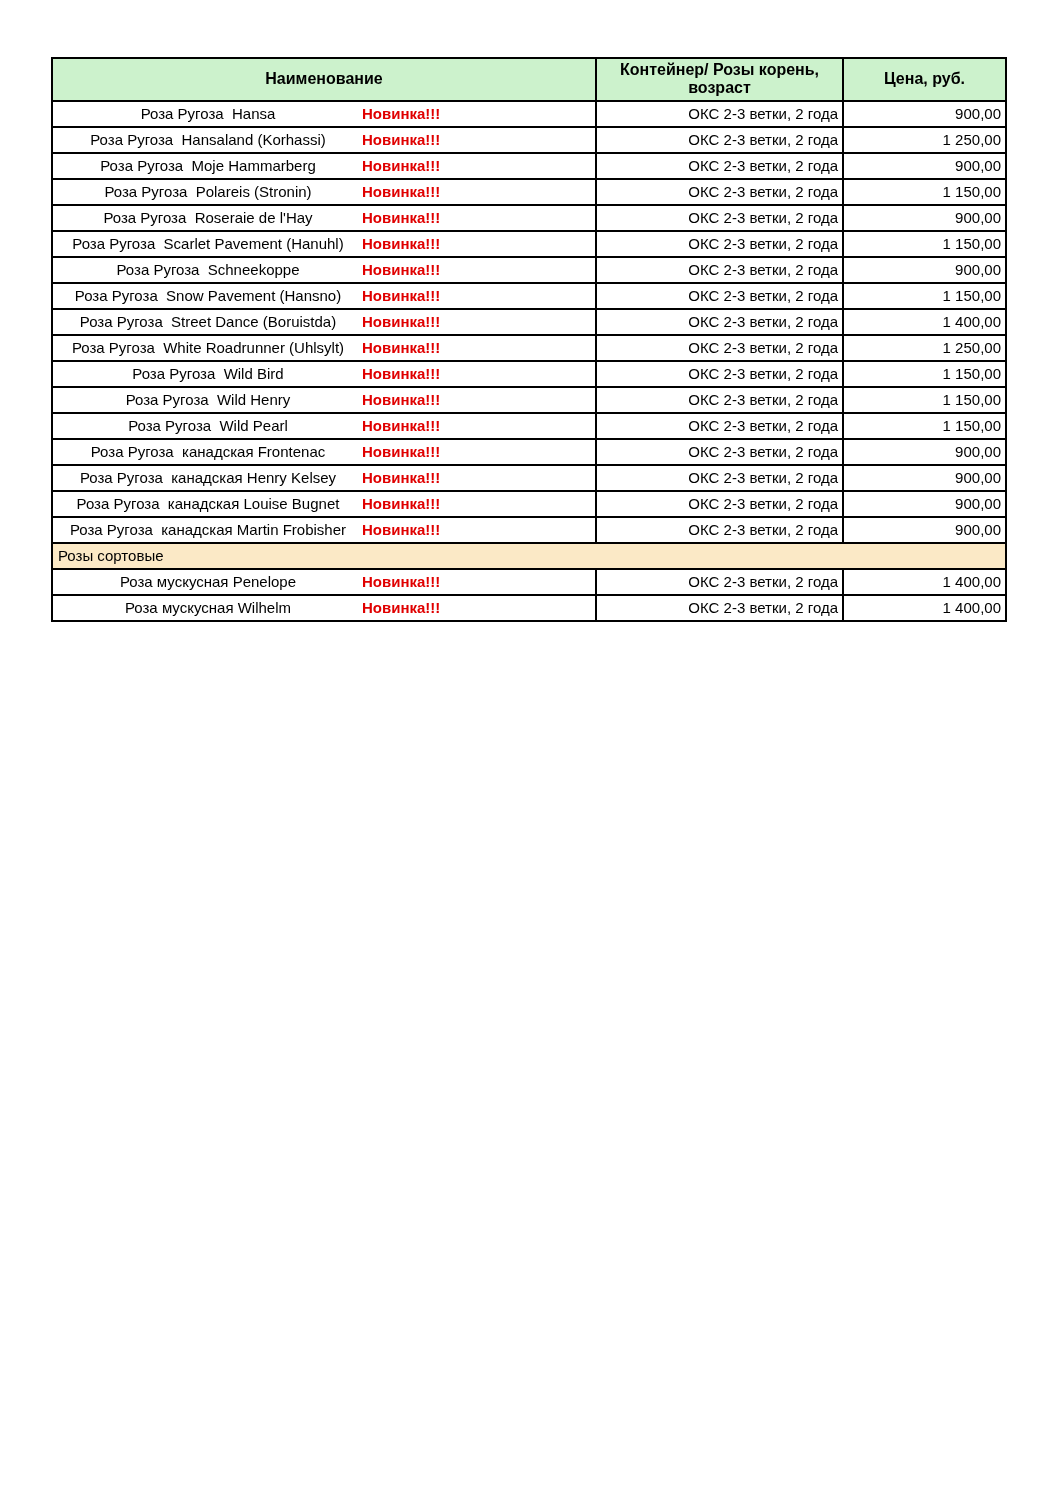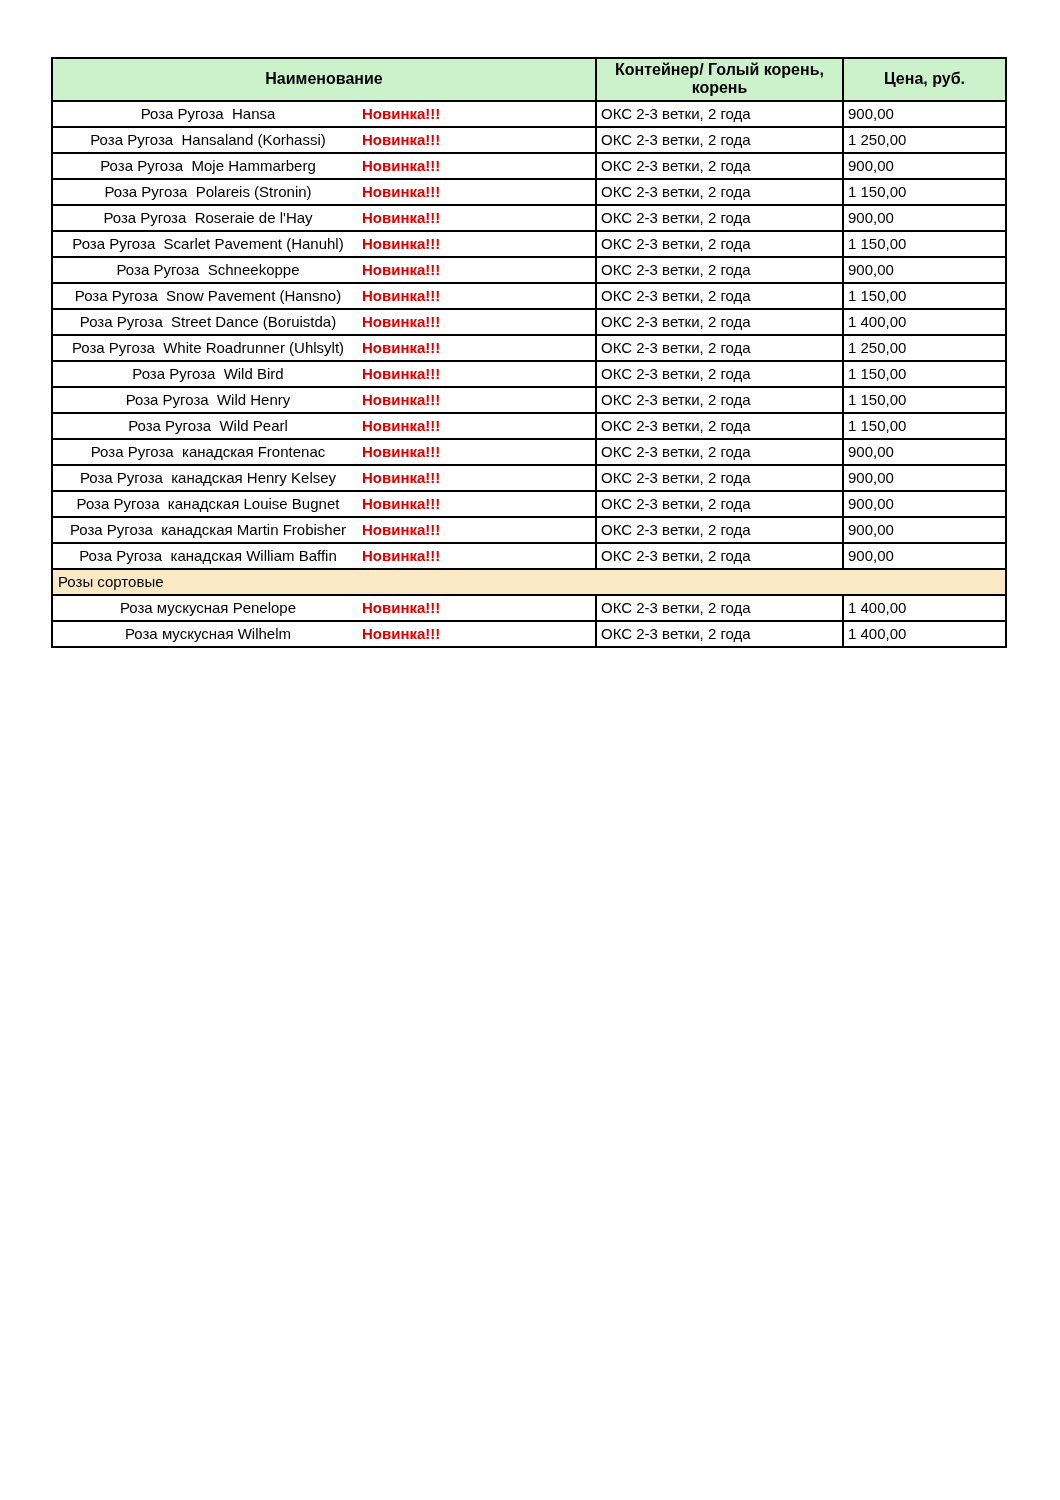--- a/index.html
+++ b/index.html
@@ -50,21 +50,21 @@
     white-space: pre;
     text-align: center;
   }
   .novelty {
     color: #e00000;
     font-weight: bold;
     white-space: nowrap;
     padding-left: 4px;
   }
   .container-cell, .price-cell {
-    text-align: left;
+    text-align: right;
     padding: 1px 4px;
     white-space: nowrap;
   }
   .section-cell {
     background: #fbe9c6;
     font-weight: normal;
     font-size: 16px;
     padding: 1px 5px;
     white-space: pre;
   }
@@ -74,21 +74,21 @@
 
 <table class="price-table">
   <colgroup>
     <col class="col-name">
     <col class="col-container">
     <col class="col-price">
   </colgroup>
   <thead>
     <tr>
       <th>Наименование</th>
-      <th>Контейнер/ Голый корень, корень</th>
+      <th>Контейнер/ Розы корень, возраст</th>
       <th>Цена, руб.</th>
     </tr>
   </thead>
   <tbody id="table-body">
       <tr>
         <td class="name-cell"><div class="name-flex"><span class="plant-name">Роза Ругоза  Hansa</span><span class="novelty">Новинка!!!</span></div></td>
         <td class="container-cell">ОКС 2-3 ветки, 2 года</td>
         <td class="price-cell">900,00</td>
       </tr>
       <tr>
@@ -165,25 +165,20 @@
         <td class="name-cell"><div class="name-flex"><span class="plant-name">Роза Ругоза  канадская Louise Bugnet</span><span class="novelty">Новинка!!!</span></div></td>
         <td class="container-cell">ОКС 2-3 ветки, 2 года</td>
         <td class="price-cell">900,00</td>
       </tr>
       <tr>
         <td class="name-cell"><div class="name-flex"><span class="plant-name">Роза Ругоза  канадская Martin Frobisher</span><span class="novelty">Новинка!!!</span></div></td>
         <td class="container-cell">ОКС 2-3 ветки, 2 года</td>
         <td class="price-cell">900,00</td>
       </tr>
       <tr>
-        <td class="name-cell"><div class="name-flex"><span class="plant-name">Роза Ругоза  канадская William Baffin</span><span class="novelty">Новинка!!!</span></div></td>
-        <td class="container-cell">ОКС 2-3 ветки, 2 года</td>
-        <td class="price-cell">900,00</td>
-      </tr>
-      <tr>
         <td colspan="3" class="section-cell">Розы сортовые</td>
       </tr>
       <tr>
         <td class="name-cell"><div class="name-flex"><span class="plant-name">Роза мускусная Penelope</span><span class="novelty">Новинка!!!</span></div></td>
         <td class="container-cell">ОКС 2-3 ветки, 2 года</td>
         <td class="price-cell">1 400,00</td>
       </tr>
       <tr>
         <td class="name-cell"><div class="name-flex"><span class="plant-name">Роза мускусная Wilhelm</span><span class="novelty">Новинка!!!</span></div></td>
         <td class="container-cell">ОКС 2-3 ветки, 2 года</td>

